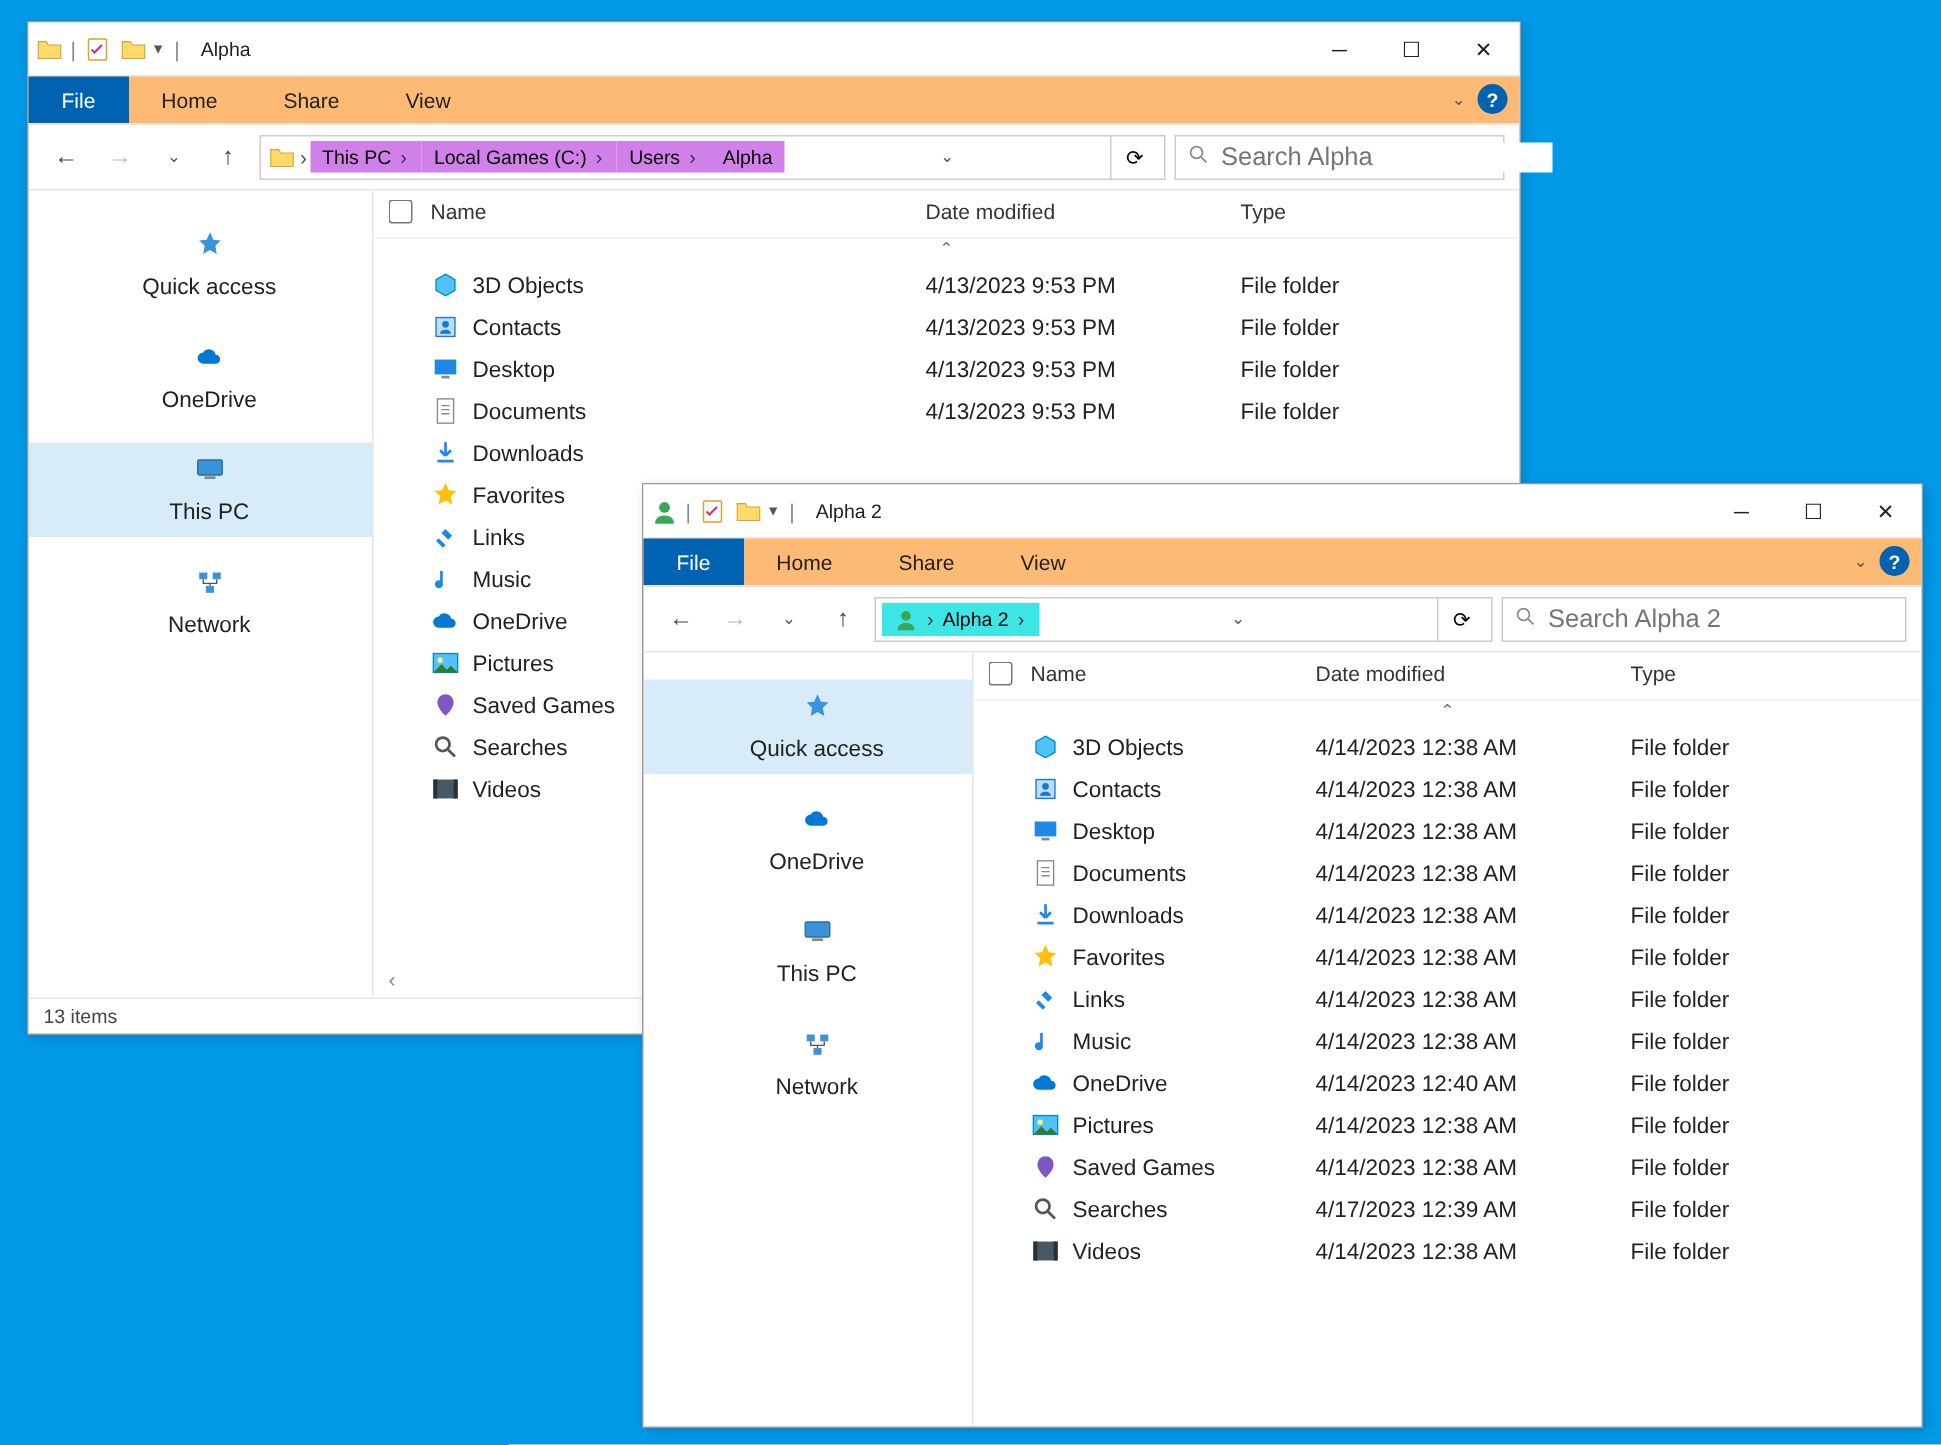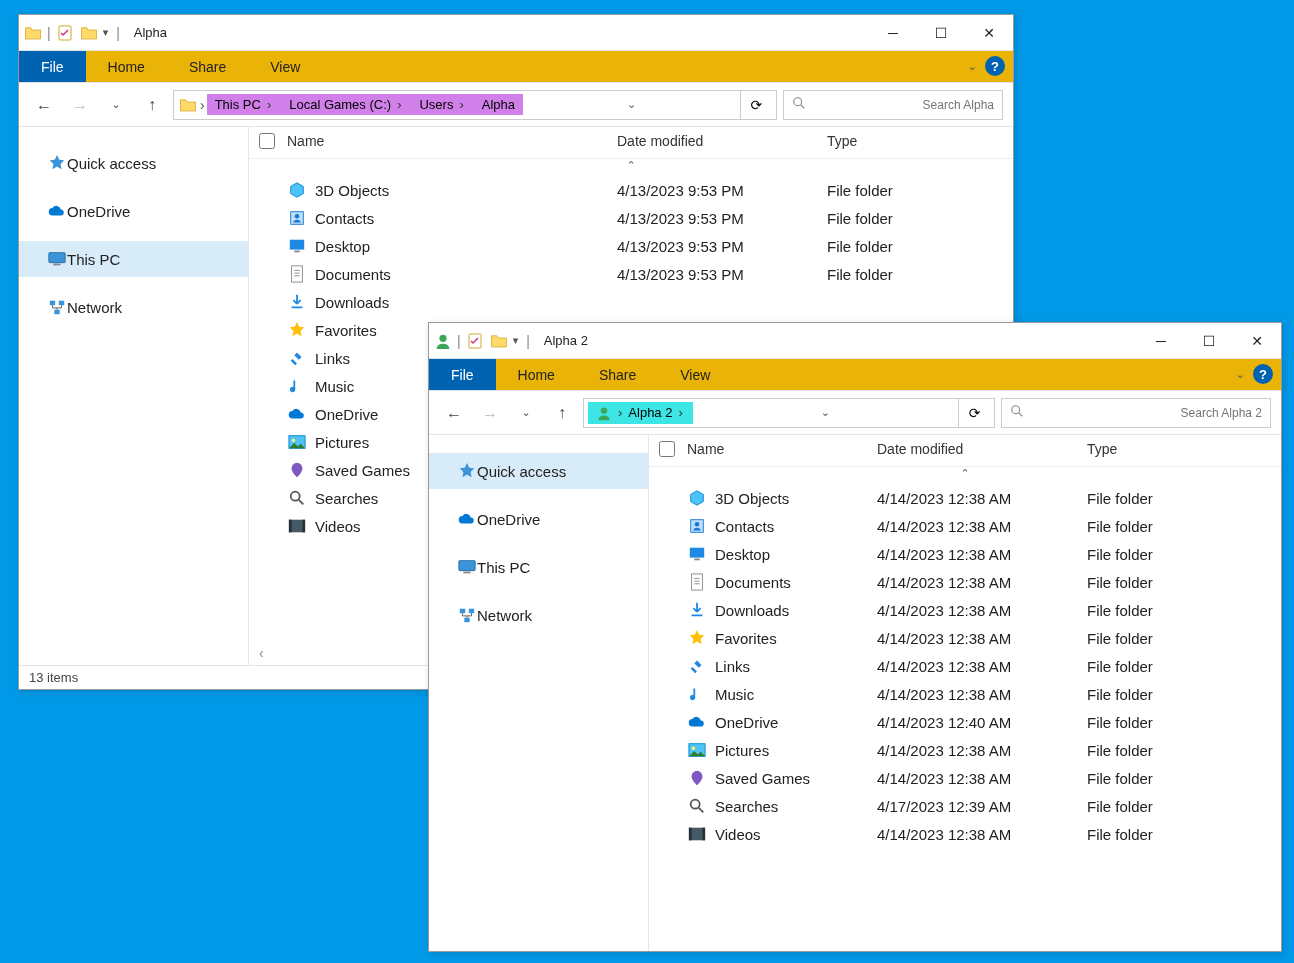--- a/index.html
+++ b/index.html
@@ -39,21 +39,21 @@
   .winctrl div {
     width: 48px; height: 36px;
     display: flex; align-items: center; justify-content: center;
     font-size: 14px; color: #222;
     cursor: pointer;
   }
   .ribbon {
     height: 32px;
     display: flex;
     align-items: stretch;
-    background: #eab308;
+    background: #fdba74;
     position: relative;
     border-bottom: 1px solid #e5e5e5;
   }
   .ribbon-file {
     background: #0063b1;
     color: #fff;
     font-size: 14px;
     display: flex; align-items: center;
     padding: 0 22px;
   }
@@ -116,42 +116,43 @@
   }
   .search-box {
     width: 220px; height: 30px;
     border: 1px solid #ccc;
     display: flex; align-items: center;
     padding: 0 8px;
     gap: 8px;
     color: #777;
   }
   .search-box input {
-    border: none; outline: none; flex: 1; font-size: 12px;
+    border: none; outline: none; flex: 1; font-size: 17px;
     font-family: inherit;
-    text-align: right;
   }
   .body {
     flex: 1;
     display: flex;
     overflow: hidden;
   }
   .nav {
     width: 230px;
     padding: 18px 0;
     border-right: 1px solid #e5e5e5;
     overflow-y: auto;
   }
   .nav-item {
     display: flex; align-items: center;
+    gap: 10px;
     padding: 8px 16px 8px 28px;
     font-size: 15px;
     color: #222;
     cursor: pointer;
     margin-bottom: 12px;
+    flex-direction: column;
   }
   .nav-item.selected { background: #d8ebf9; }
   .icon { width: 20px; height: 20px; display: inline-flex; align-items: center; justify-content: center; }
   .content {
     flex: 1;
     display: flex;
     flex-direction: column;
     overflow: hidden;
   }
   .col-headers {

